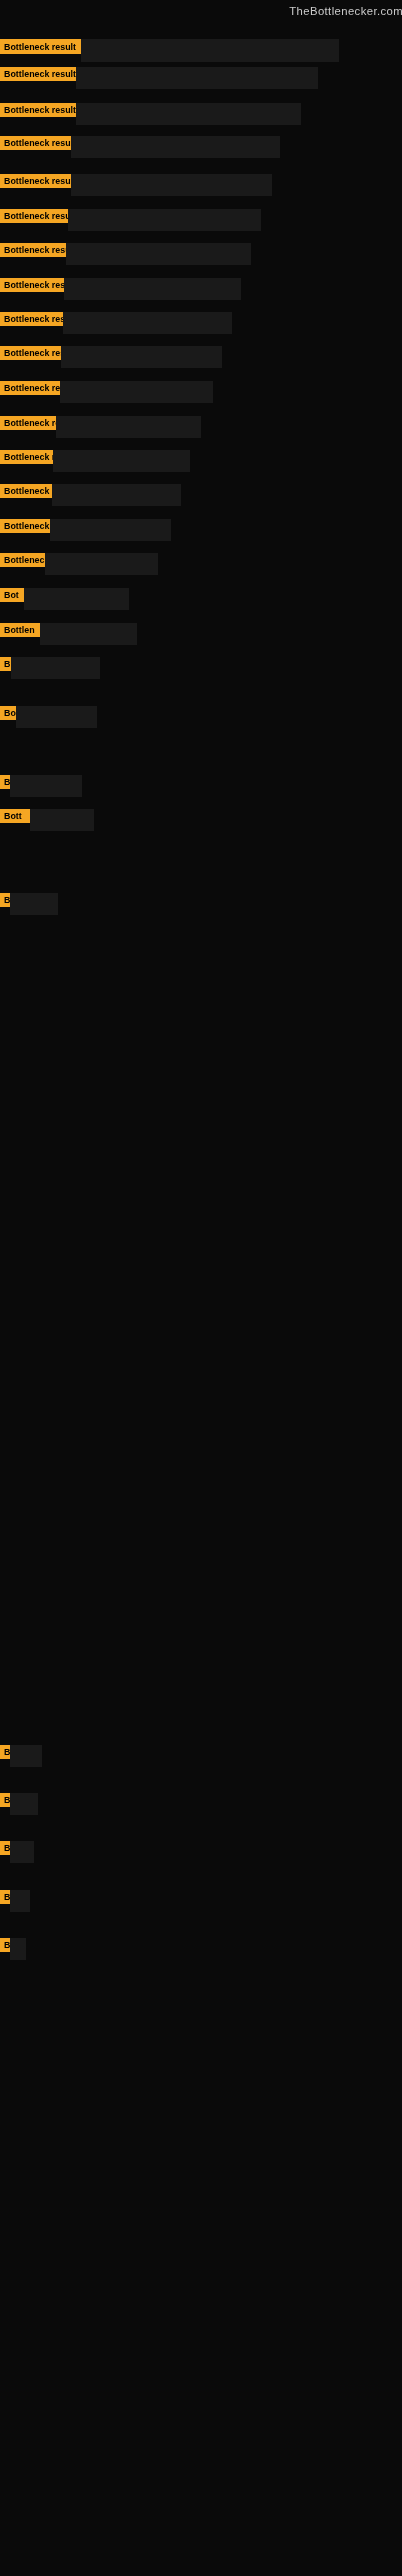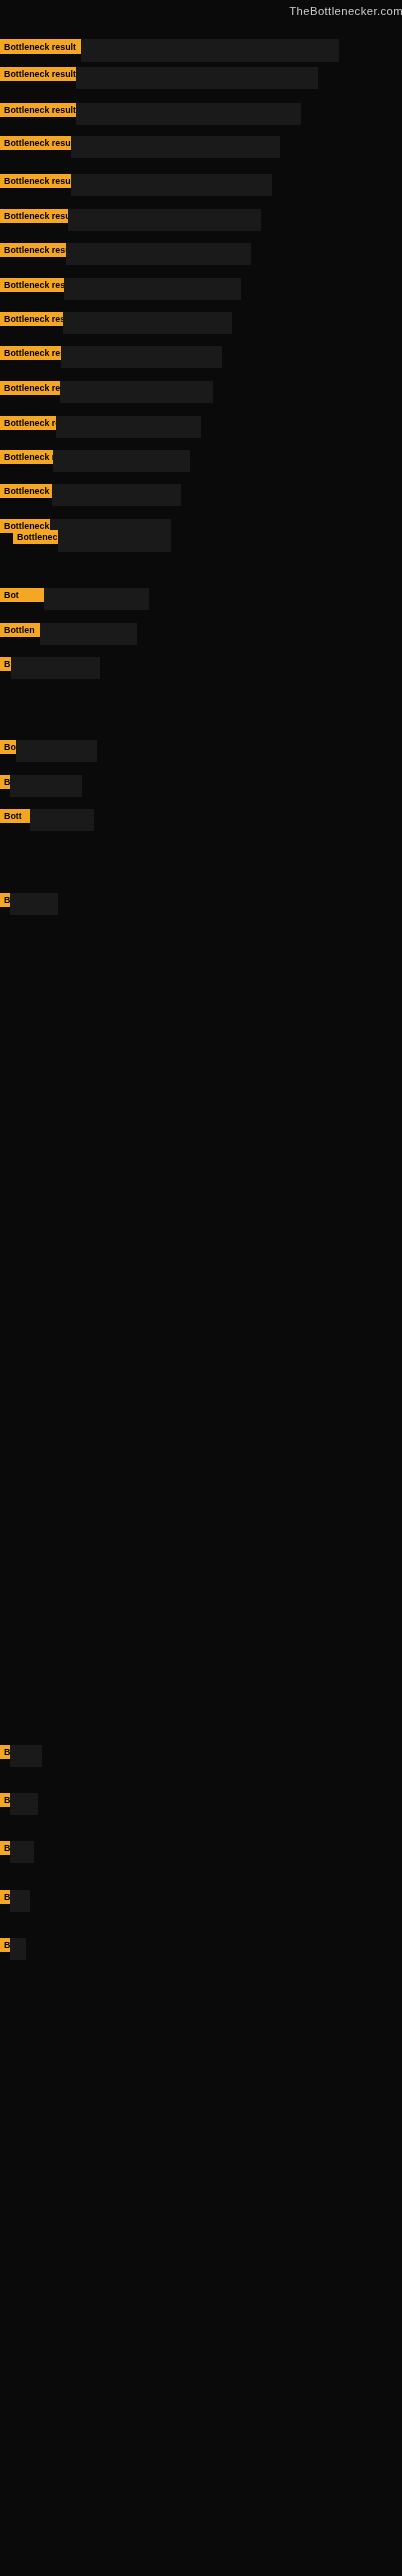--- a/index.html
+++ b/index.html
@@ -109,37 +109,37 @@
       <span class="bar-line" style="width: 137px;"></span>
     </div>
     <div class="bottleneck-item" style="top: 462px;">
       <span class="bottleneck-badge" style="width: 52px;">Bottleneck re</span>
       <span class="bar-line" style="width: 129px;"></span>
     </div>
     <div class="bottleneck-item" style="top: 497px;">
       <span class="bottleneck-badge" style="width: 50px;">Bottleneck re</span>
       <span class="bar-line" style="width: 121px;"></span>
     </div>
-    <div class="bottleneck-item" style="top: 508px; padding-left: 13px;">
+    <div class="bottleneck-item" style="top: 531px;">
       <span class="bottleneck-badge" style="width: 45px;">Bottlenec</span>
       <span class="bar-line" style="width: 113px;"></span>
     </div>
     <div class="bottleneck-item" style="top: 566px;">
-      <span class="bottleneck-badge" style="width: 44px;">Bot</span>
+      <span class="bottleneck-badge" style="width: 24px;">Bot</span>
       <span class="bar-line" style="width: 105px;"></span>
     </div>
     <div class="bottleneck-item" style="top: 601px;">
       <span class="bottleneck-badge" style="width: 40px;">Bottlen</span>
       <span class="bar-line" style="width: 97px;"></span>
     </div>
     <div class="bottleneck-item" style="top: 635px;">
       <span class="bottleneck-badge" style="width: 11.3px;">B</span>
       <span class="bar-line" style="width: 89px;"></span>
     </div>
-    <div class="bottleneck-item" style="top: 718px;">
+    <div class="bottleneck-item" style="top: 684px;">
       <span class="bottleneck-badge" style="width: 16px;">Bo</span>
       <span class="bar-line" style="width: 81px;"></span>
     </div>
     <div class="bottleneck-item" style="top: 753px;">
       <span class="bottleneck-badge" style="width: 9.7px;">B</span>
       <span class="bar-line" style="width: 72px;"></span>
     </div>
     <div class="bottleneck-item" style="top: 787px;">
       <span class="bottleneck-badge" style="width: 30px;">Bott</span>
       <span class="bar-line" style="width: 64px;"></span>

